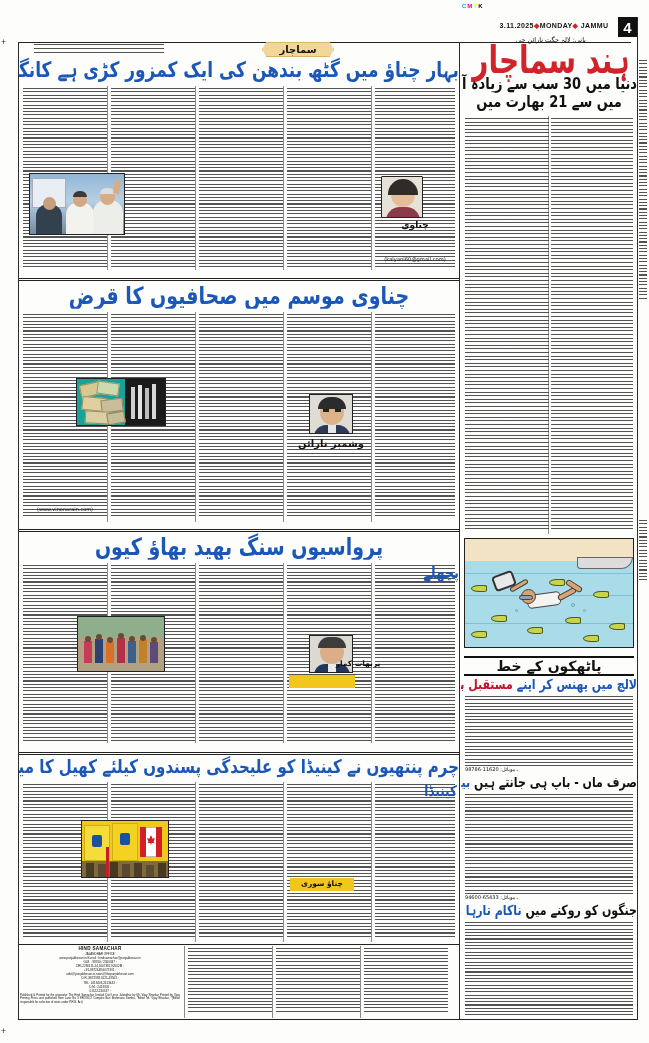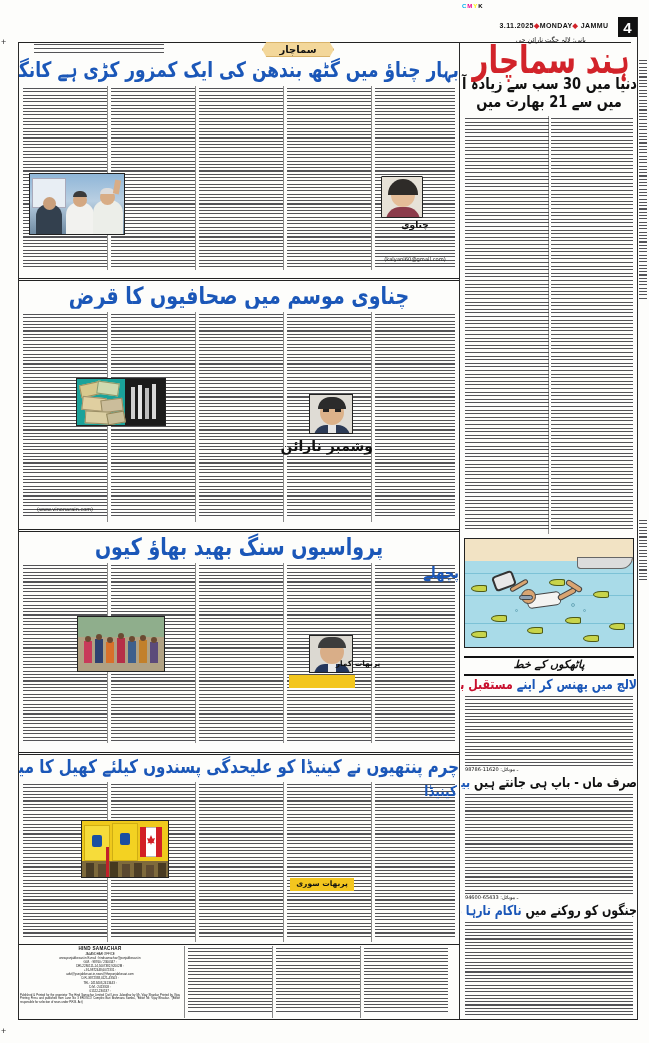--- a/index.html
+++ b/index.html
@@ -246,21 +246,21 @@
     <div class="photo" style="left:290px;top:112px;width:44px;height:40px;">
       <div class="inner" style="background:#dfdcd5;">
         <div style="position:absolute;left:10px;top:5px;width:24px;height:25px;border-radius:50%;background:#dcb28a;"></div>
         <div style="position:absolute;left:8px;top:2px;width:28px;height:12px;border-radius:14px 14px 0 0;background:#2b2b2b;"></div>
         <div style="position:absolute;left:13px;top:14px;width:6px;height:3px;background:#222;"></div>
         <div style="position:absolute;left:25px;top:14px;width:6px;height:3px;background:#222;"></div>
         <div style="position:absolute;left:4px;top:30px;width:36px;height:12px;background:#2b3a56;border-radius:12px 12px 0 0;"></div>
         <div style="position:absolute;left:18px;top:30px;width:8px;height:12px;background:#e6e6e6;"></div>
       </div>
     </div>
-    <div class="byline" style="position:absolute;left:270px;top:156px;width:84px;font-size:14px;font-weight:bold;">وشمبر نارائن</div>
+    <div class="byline" style="position:absolute;left:270px;top:156px;width:84px;font-size:10px;font-weight:bold;">وشمبر نارائن</div>
     <div class="byline" style="position:absolute;left:2px;top:224px;width:88px;font-size:5px;direction:ltr;">(www.vinonarain.com)</div>
   </div>
 
   <div class="rule-h" style="position:absolute;left:19px;top:529px;width:440px;height:1px;"></div>
   <div class="rule-h" style="position:absolute;left:19px;top:531px;width:440px;height:1px;"></div>
 
   <div style="position:absolute;left:19px;top:533px;width:440px;height:215px;">
 
     <div class="hl" style="position:absolute;left:0;top:2px;width:440px;height:22px;font-size:19px;">پرواسیوں سنگ بھید بھاؤ کیوں</div>
 
@@ -347,21 +347,21 @@
         <div style="position:absolute;left:28px;top:41px;width:8px;height:15px;background:#46391f;"></div>
         <div style="position:absolute;left:40px;top:43px;width:8px;height:13px;background:#5a4830;"></div>
         <div style="position:absolute;left:52px;top:42px;width:8px;height:14px;background:#4c3e26;"></div>
         <div style="position:absolute;left:64px;top:44px;width:8px;height:12px;background:#5e4b31;"></div>
         <div style="position:absolute;left:76px;top:42px;width:8px;height:14px;background:#483a22;"></div>
         <div style="position:absolute;left:24px;top:26px;width:3px;height:32px;background:#c21f2a;"></div>
       </div>
     </div>
 
     <div class="byline-band" style="position:absolute;left:271px;top:122px;width:64px;height:13px;"></div>
-    <div class="byline" style="position:absolute;left:271px;top:123px;width:64px;font-size:7.5px;font-weight:bold;">پربھات سوری</div>
+    <div class="byline" style="position:absolute;left:271px;top:123px;width:64px;font-size:7.5px;font-weight:bold;">چناؤ سوری</div>
   </div>
 
   <div class="rule-h" style="position:absolute;left:19px;top:944px;width:440px;height:1px;"></div>
 
   <div style="position:absolute;left:20px;top:946px;width:160px;height:72px;">
     <div id="imprint">
       <div class="b" style="font-size:4.6px;letter-spacing:.3px;">HIND SAMACHAR</div>
       <div style="font-size:3px;">JALANDHAR OFFICE</div>
       <div style="font-size:3px;">www.punjabkesari.in  E-mail : hindsamachar@punjabkesari.in</div>
       <div style="font-size:3px;">G.M. : 98760 / 2300347 :</div>
@@ -424,21 +424,21 @@
         <div style="position:absolute;left:118px;top:96px;width:16px;height:7px;background:#c8d44a;border:1px solid #4d5a18;border-radius:50% 20% 20% 50%;"></div>
         <div style="position:absolute;left:84px;top:40px;width:16px;height:7px;background:#c8d44a;border:1px solid #4d5a18;border-radius:50% 20% 20% 50%;"></div>
 
         <div style="position:absolute;left:106px;top:64px;width:4px;height:4px;border:1px solid #6aa9bb;border-radius:50%;"></div>
         <div style="position:absolute;left:118px;top:70px;width:3px;height:3px;border:1px solid #6aa9bb;border-radius:50%;"></div>
         <div style="position:absolute;left:50px;top:70px;width:3px;height:3px;border:1px solid #6aa9bb;border-radius:50%;"></div>
       </div>
     </div>
 
     <div class="rule-thick" style="position:absolute;left:3px;top:580px;width:170px;height:2px;"></div>
-    <div class="byline" style="position:absolute;left:3px;top:582px;width:170px;font-size:11px;font-weight:bold;font-style:italic;">پاٹھکوں کے خط</div>
+    <div class="byline" style="position:absolute;left:3px;top:582px;width:170px;font-size:14px;font-weight:bold;">پاٹھکوں کے خط</div>
     <div class="rule-thick" style="position:absolute;left:3px;top:598px;width:170px;height:2px;"></div>
 
     <div class="hl" style="position:absolute;left:0;top:602px;width:176px;height:16px;font-size:11px;">
       <span class="black">لالچ میں پھنس کر اپنے</span>
       <span class="red" style="color:#c8102e;">مستقبل بر باد نہ کرو</span>
     </div>
     <div style="position:absolute;left:4px;top:620px;width:168px;height:70px;" class="txt dense"></div>
     <div class="byline" style="position:absolute;left:4px;top:690px;width:168px;font-size:5px;text-align:left;">ـ موبائل: 11620-98786</div>
 
     <div class="hl" style="position:absolute;left:0;top:700px;width:176px;height:16px;font-size:11px;">

